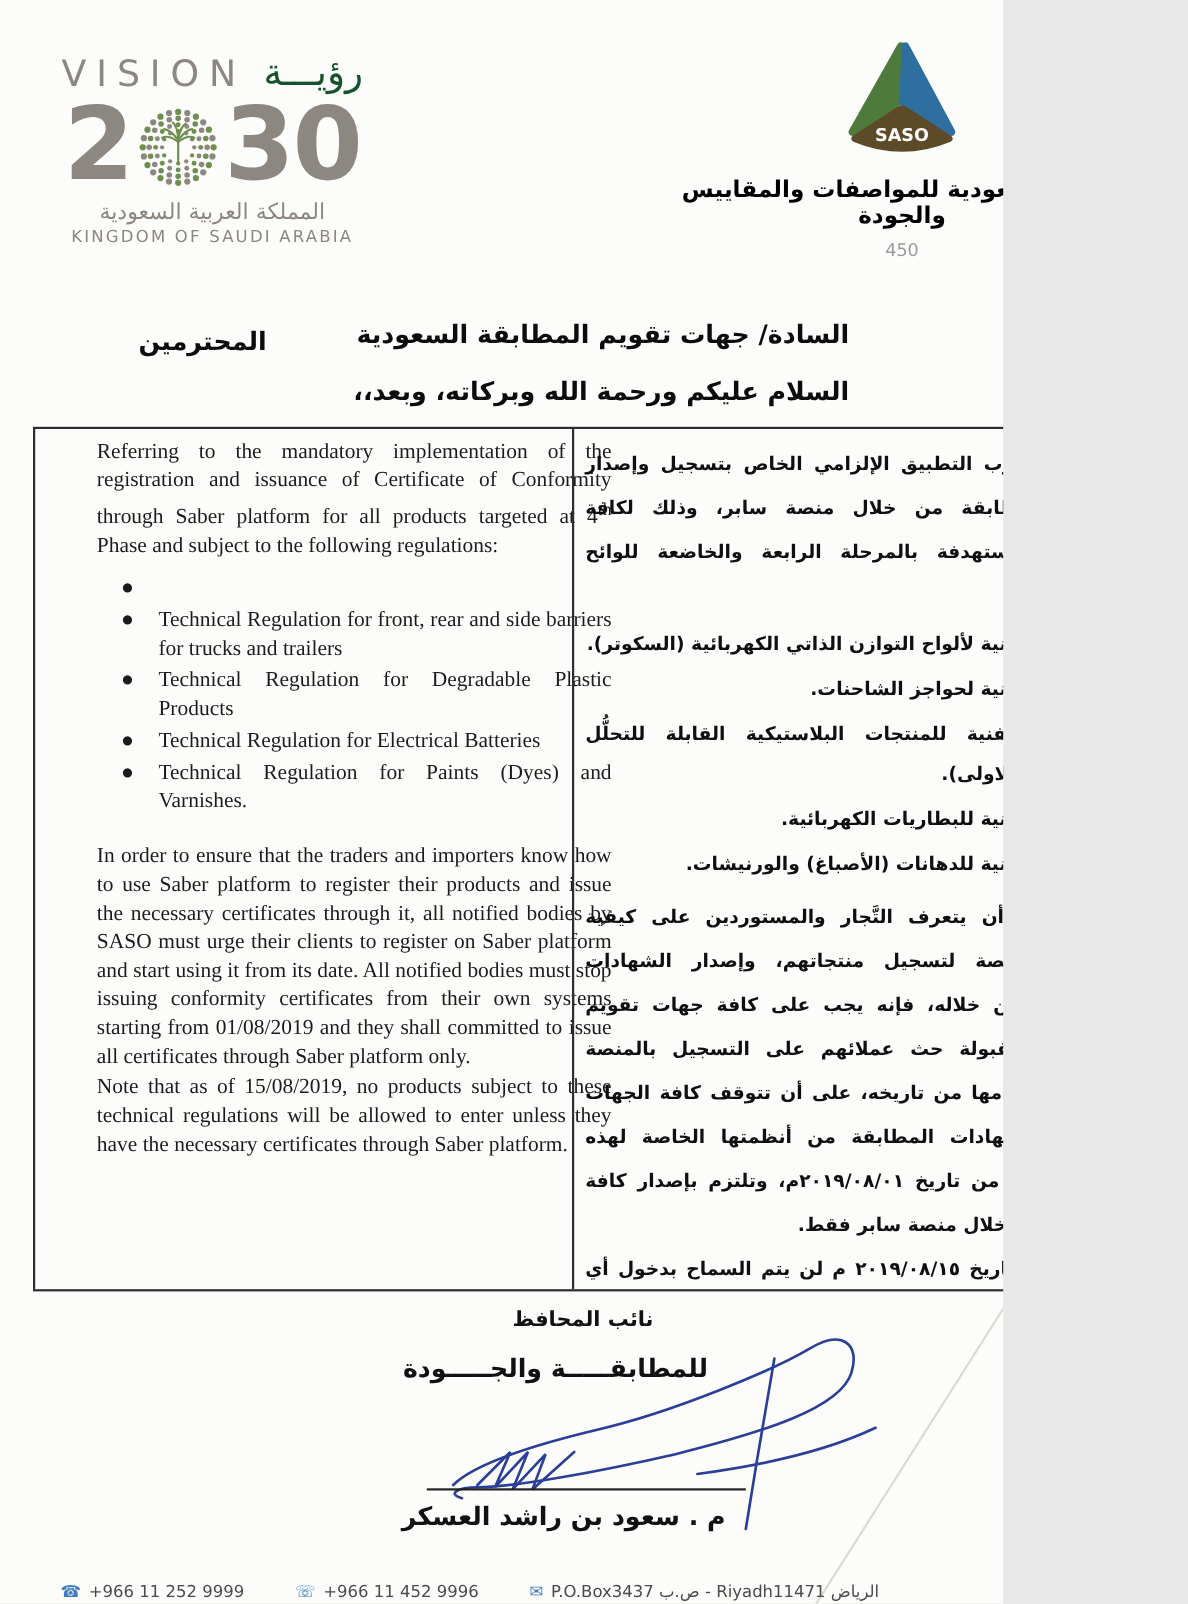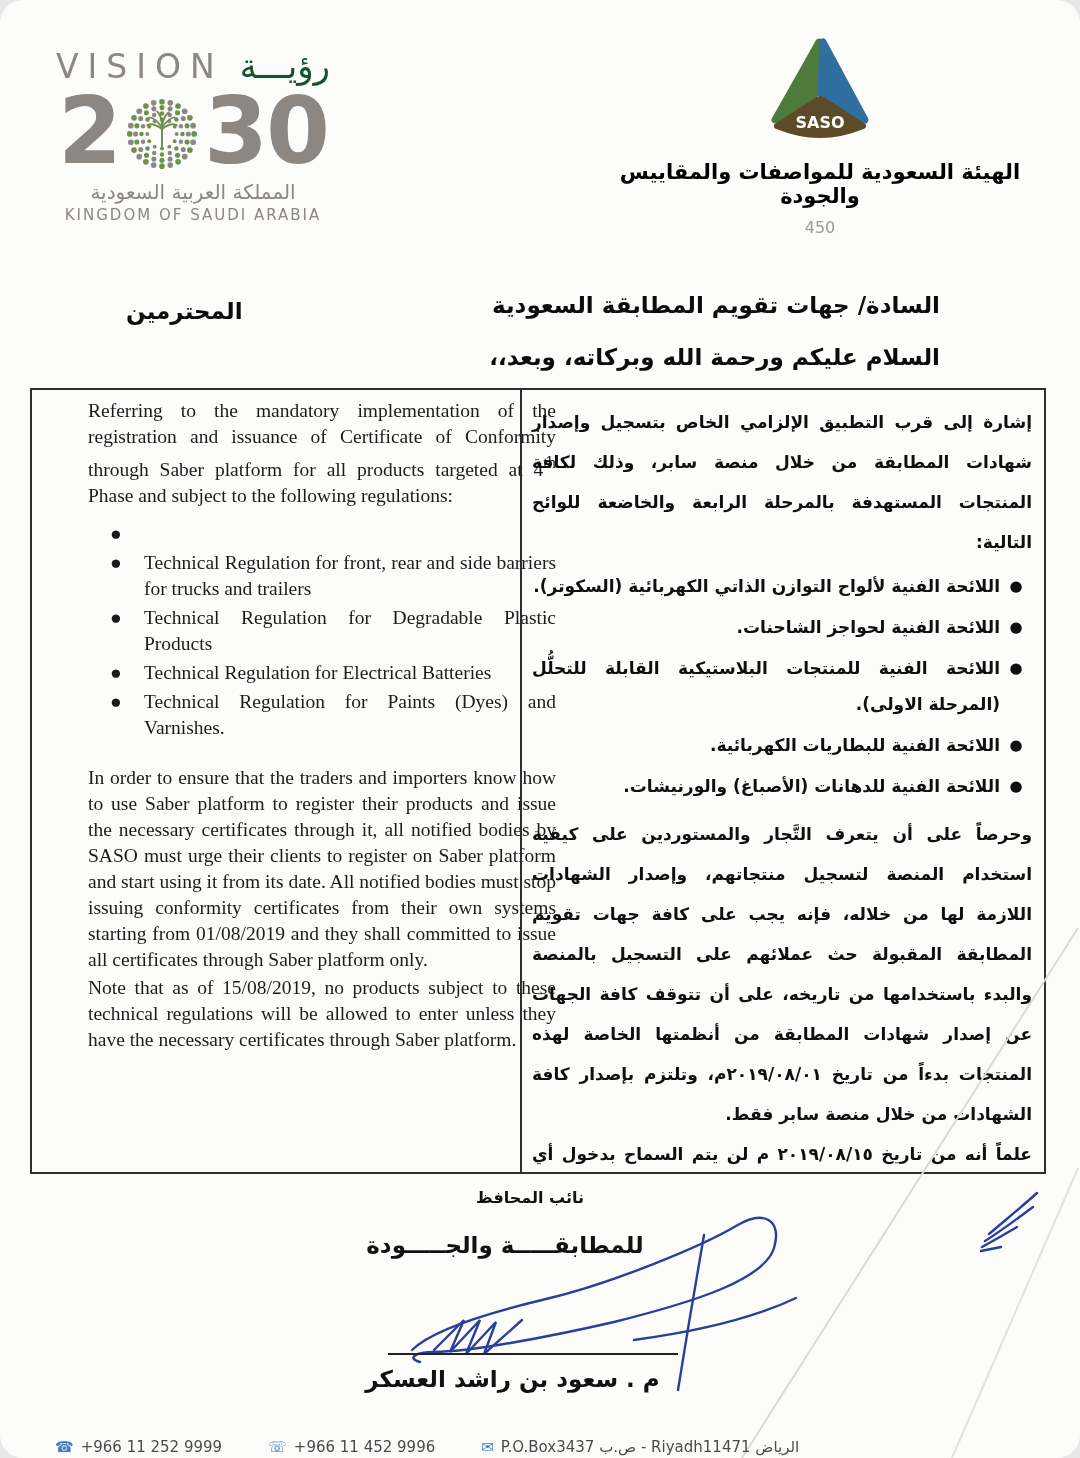--- a/index.html
+++ b/index.html
@@ -1,17 +1,17 @@
 <!DOCTYPE html>
 <html><head>
 <meta charset="utf-8">
 <style>
   html,body{margin:0;padding:0;background:#e8e8e8;}
-  .page{position:relative;width:1080px;height:1458px;background:#fcfcfa;overflow:hidden;
-        font-family:"DejaVu Sans",sans-serif;color:#111;border-radius:23px;}
+  .page{position:relative;width:912px;height:1458px;background:#fcfcfa;overflow:hidden;
+        font-family:"DejaVu Sans",sans-serif;color:#111;}
 
   
   .vision{position:absolute;left:58px;top:46px;width:270px;text-align:center;color:#8d8781;}
   .v-line1{display:flex;justify-content:center;align-items:center;gap:16px;direction:ltr;}
   .v-word{font-size:33px;letter-spacing:9px;color:#8d8781;}
   .v-ar{font-size:34px;color:#14532d;}
   .v-year{display:flex;justify-content:center;align-items:center;margin-top:2px;}
   .v-digit{font-size:92px;line-height:88px;font-weight:700;color:#8d8781;letter-spacing:-2px;}
   .v-king-ar{font-size:20px;margin-top:4px;color:#8d8781;}
   .v-king-en{font-size:15px;letter-spacing:2px;margin-top:2px;color:#8d8781;}
@@ -46,21 +46,21 @@
   .a-intro{line-height:40px;}
   .a-bullets{margin-top:6px;}
   .a-bullet{display:flex;line-height:36px;margin-bottom:5px;}
   .a-dot{flex:0 0 32px;text-align:center;font-size:15px;}
   .a-btxt{flex:1;text-align:justify;}
   .a-para2{line-height:40px;margin-top:10px;}
   .a-para3{line-height:40px;}
 
   
   .sig-t1{position:absolute;top:1188px;left:425px;width:210px;text-align:center;
-          font-size:16px;font-weight:700;direction:rtl;}
+          font-size:19px;font-weight:700;direction:rtl;}
   .sig-t2{position:absolute;top:1232px;left:360px;width:290px;text-align:center;
           font-size:23px;font-weight:700;direction:rtl;}
   .sig-line{position:absolute;top:1353px;left:388px;width:290px;height:2px;background:#222;}
   .sig-name{position:absolute;top:1366px;left:355px;width:315px;text-align:center;
             font-size:23px;font-weight:700;direction:rtl;}
   .sig-svg{position:absolute;left:372px;top:1198px;}
   .mark-svg{position:absolute;left:975px;top:1180px;}
   .crease{position:absolute;left:0;top:0;pointer-events:none;}
 
   

